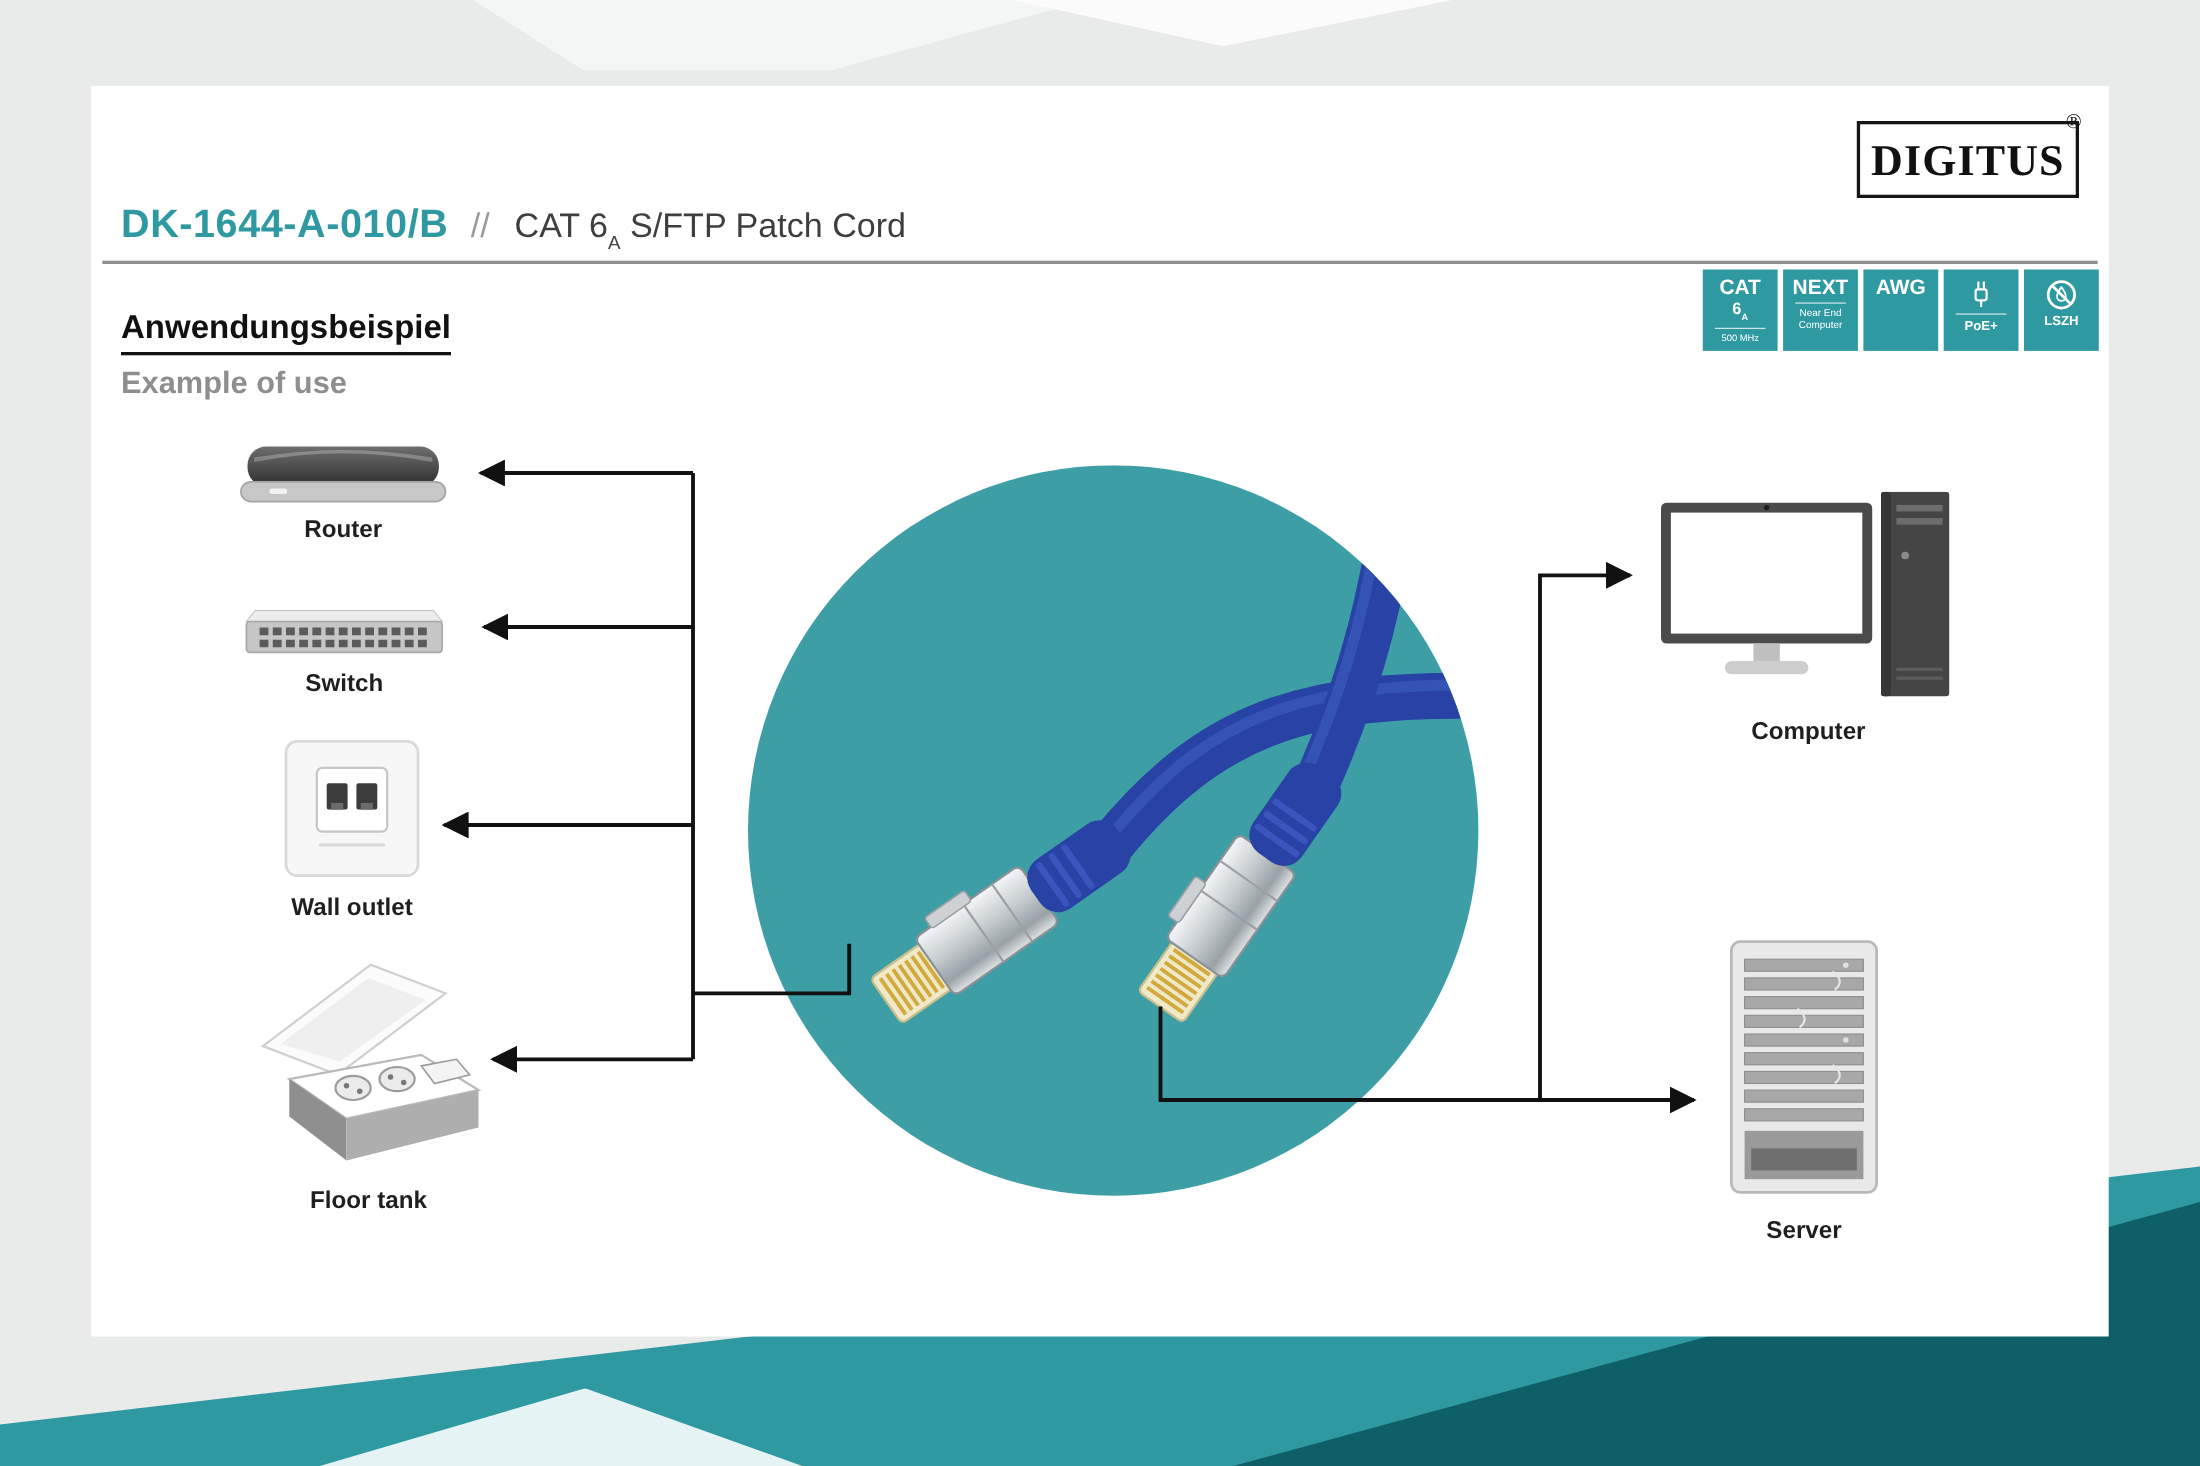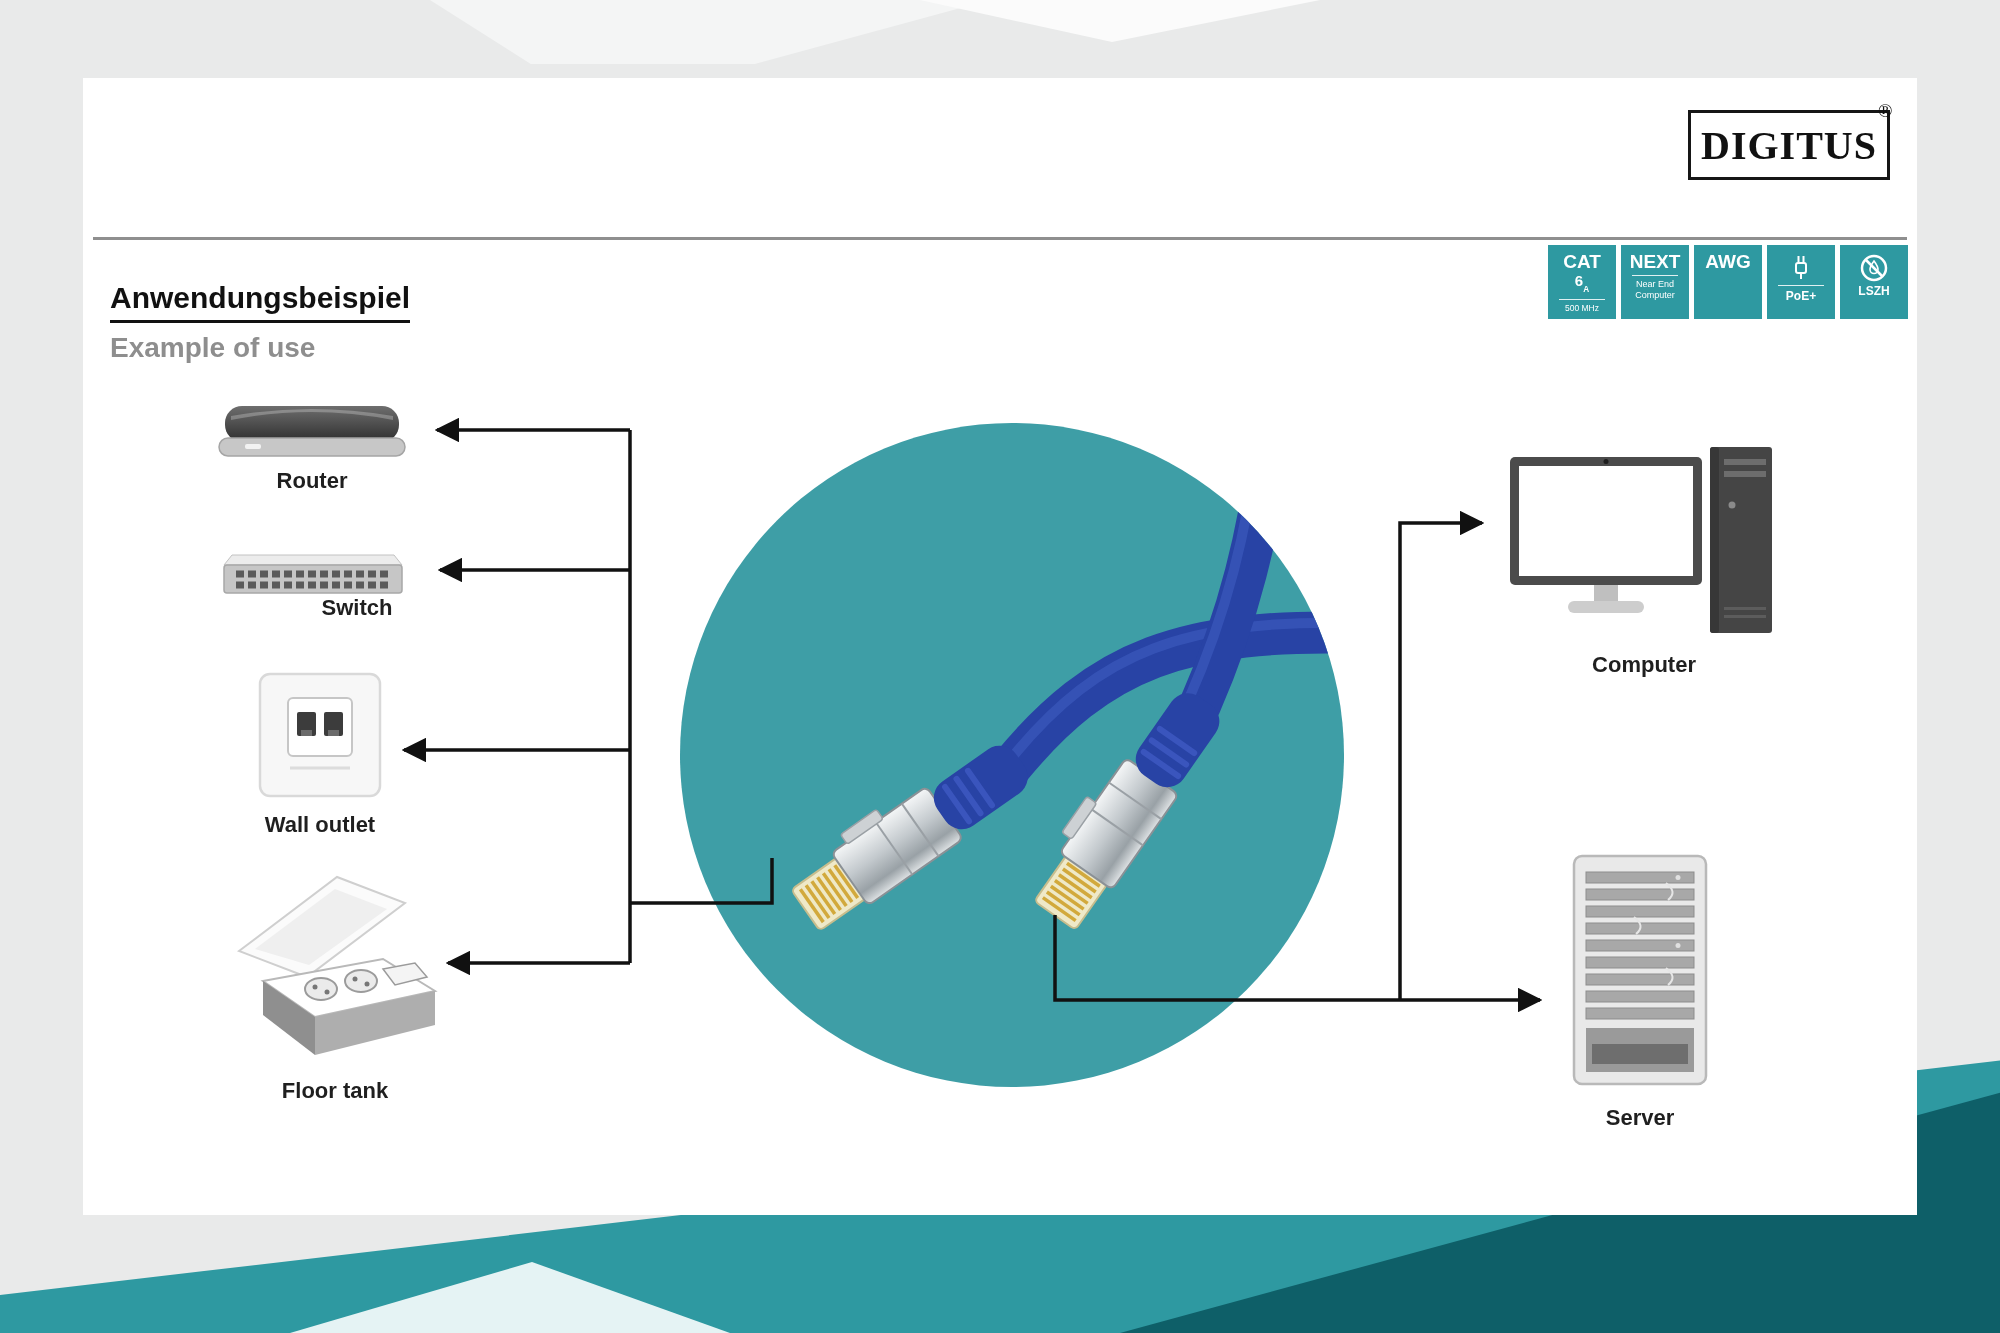--- a/index.html
+++ b/index.html
@@ -68,20 +68,25 @@
 <div id="canvas">
 
   <div class="deco deco-top1"></div>
   <div class="deco deco-top2"></div>
   <div class="deco deco-band-teal"></div>
   <div class="deco deco-sliver"></div>
   <div class="deco deco-band-dark"></div>
 
   <div class="card"></div>
 
+  <div class="header-title">
+    <span class="model">DK-1644-A-010/B</span>
+    <span class="sep">//</span>
+    <span class="product"><span>CAT 6</span><sub>A</sub><span> S/FTP Patch Cord</span></span>
+  </div>
 
   <div class="logo-box">
     <span class="logo-text">DIGITUS</span>
   </div>
   <span class="logo-reg">®</span>
 
   <div class="rule"></div>
 
   <div class="badges">
     <div class="badge">
@@ -199,21 +204,21 @@
     <rect x="28" y="42" width="16" height="5" rx="2" fill="#f2f2f2"></rect>
   </svg>
   <div class="dev-label" style="left:312px; top:468px;">Router</div>
 
   <svg class="icon-abs" style="left:220px; top:547px;" width="186" height="52" viewBox="0 0 186 52" xmlns="http://www.w3.org/2000/svg">
     <polygon points="12,8 174,8 182,18 4,18" fill="#ececec" stroke="#c2c2c2" stroke-width="1"></polygon>
     <rect x="4" y="18" width="178" height="28" rx="3" fill="#c6c6c6" stroke="#a8a8a8" stroke-width="1.5"></rect>
     <line x1="16" y1="27" x2="172" y2="27" stroke="#5b5b5b" stroke-width="7" stroke-dasharray="8 4"></line>
     <line x1="16" y1="38" x2="172" y2="38" stroke="#5b5b5b" stroke-width="7" stroke-dasharray="8 4"></line>
   </svg>
-  <div class="dev-label" style="left:313px; top:595px;margin-left:44px;">Switch</div>
+  <div class="dev-label" style="left:313px; top:608px;">Switch</div>
 
   <svg class="icon-abs" style="left:256px; top:670px;" width="128" height="130" viewBox="0 0 128 130" xmlns="http://www.w3.org/2000/svg">
     <rect x="4" y="4" width="120" height="122" rx="10" fill="#f7f7f7" stroke="#d9d9d9" stroke-width="2.5"></rect>
     <rect x="32" y="28" width="64" height="58" rx="5" fill="#ffffff" stroke="#c6c6c6" stroke-width="2"></rect>
     <rect x="41" y="42" width="19" height="24" rx="2" fill="#3c3c3c"></rect>
     <rect x="45" y="60" width="11" height="6" fill="#6b6b6b"></rect>
     <rect x="68" y="42" width="19" height="24" rx="2" fill="#3c3c3c"></rect>
     <rect x="72" y="60" width="11" height="6" fill="#6b6b6b"></rect>
     <line x1="34" y1="98" x2="94" y2="98" stroke="#dcdcdc" stroke-width="3"></line>
   </svg>

